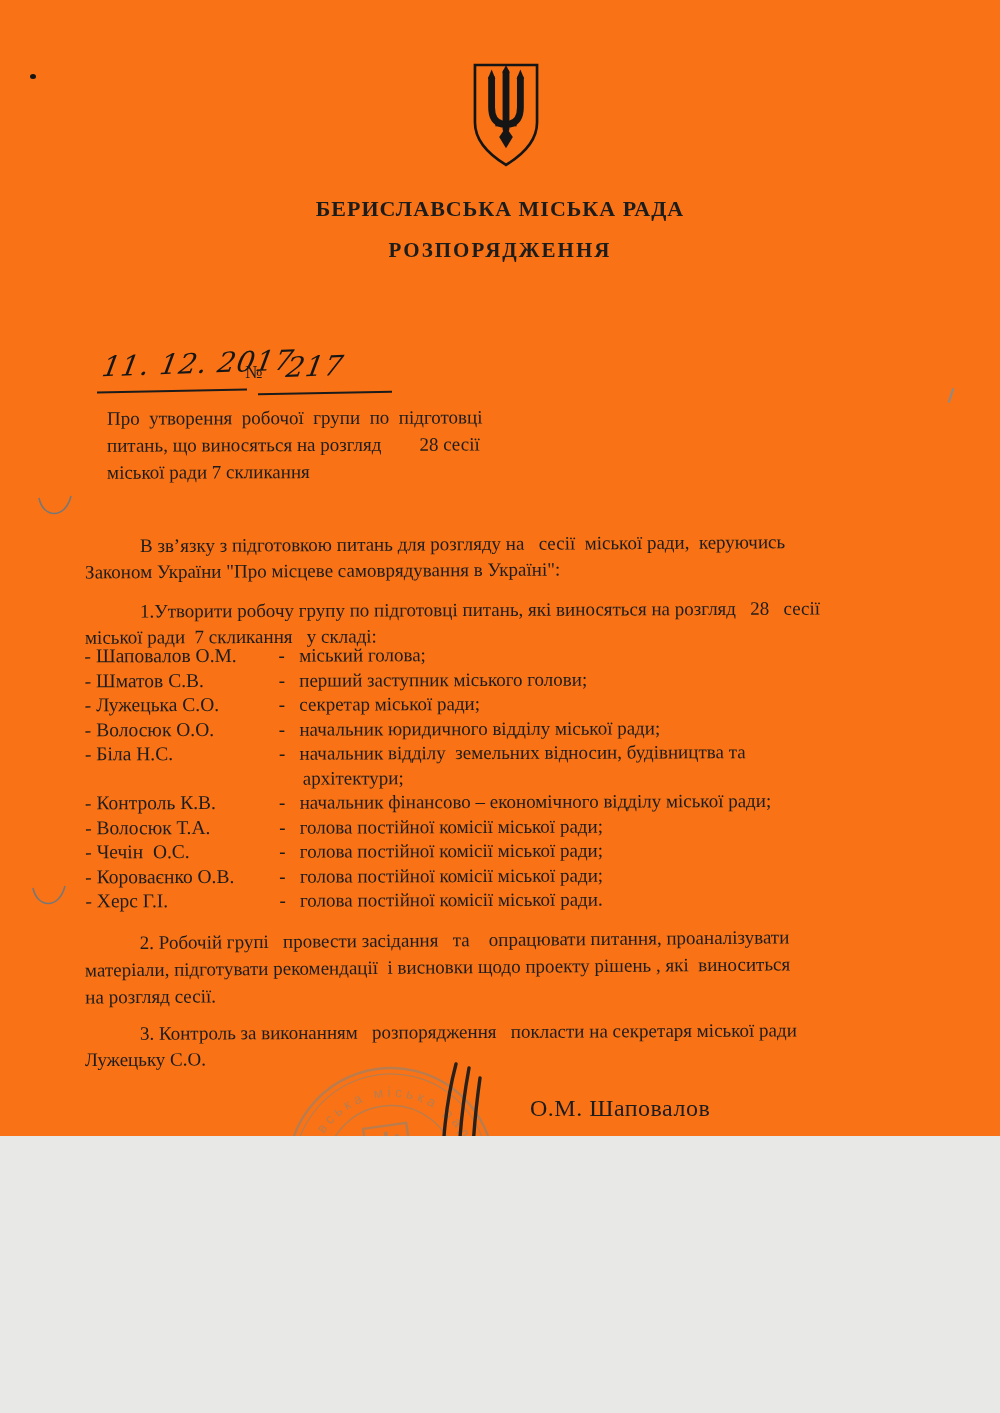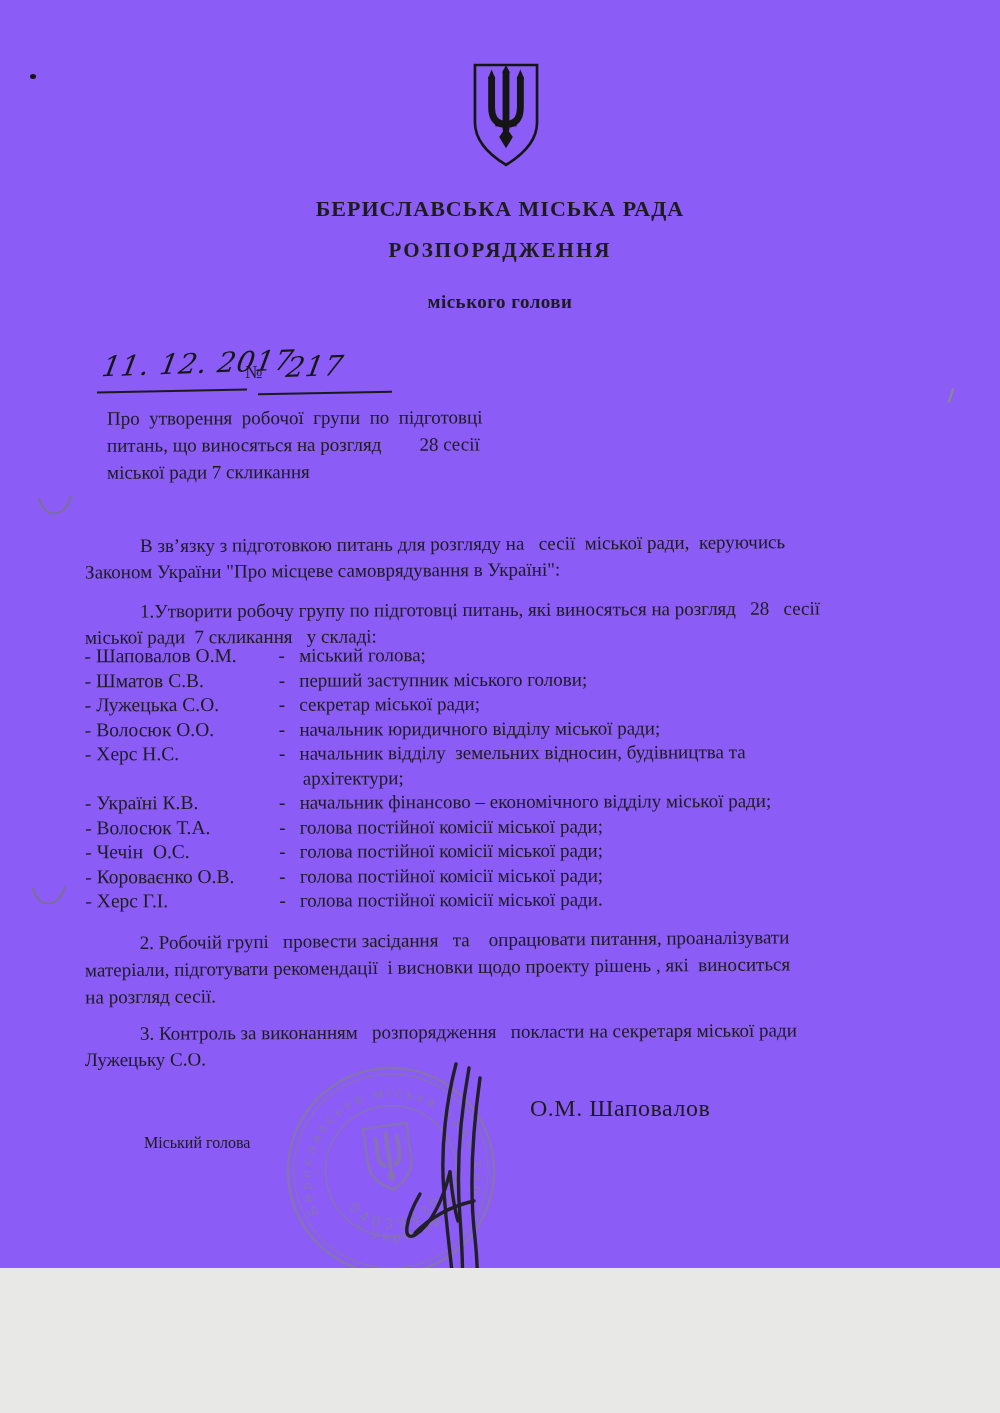--- a/index.html
+++ b/index.html
@@ -2,22 +2,22 @@
 <html lang="uk"><head>
 <meta charset="utf-8">
 <style>
   html,body{margin:0;padding:0;}
   body{
     width:1000px;height:1413px;
     background:#e8e8e6;
     font-family:"Liberation Serif", serif;
   }
   .page{
-    position:relative;width:1000px;height:1268px;
-    background:#8b5cf6;color:#1c1c1c;overflow:hidden;
+    position:relative;width:1000px;height:1136px;
+    background:#f97316;color:#1c1c1c;overflow:hidden;
   }
   .abs{position:absolute;}
   .center-block{left:0;right:0;text-align:center;}
   .org-name{top:196px;font-size:22px;font-weight:bold;letter-spacing:1px;}
   .doc-type{top:238px;font-size:21px;font-weight:bold;letter-spacing:2px;}
   .doc-subtype{top:291px;font-size:19px;font-weight:bold;letter-spacing:0.5px;}
   .hand{
     font-style:italic;color:#161616;
     font-family:"DejaVu Serif", serif;
     transform:skewX(-12deg) rotate(-2deg);
@@ -74,21 +74,20 @@
     </g>
     <path d="M26,22 L31,10 L36,22 Z" fill="#151515"></path>
     <path d="M64,22 L69,10 L74,22 Z" fill="#151515"></path>
     <path d="M45,14 L50,4 L55,14 Z" fill="#151515"></path>
     <path d="M50,86 L59,99 L50,114 L41,99 Z" fill="#151515"></path>
     <path d="M36,82 H64" stroke="#151515" stroke-width="6"></path>
   </svg>
 
   <div class="abs center-block org-name">БЕРИСЛАВСЬКА МІСЬКА РАДА</div>
   <div class="abs center-block doc-type">РОЗПОРЯДЖЕННЯ</div>
-  <div class="abs center-block doc-subtype">міського голови</div>
 
   <div class="abs hand date-hand">11. 12. 2017</div>
   <div class="abs num-sign">№</div>
   <div class="abs hand num-hand">217</div>
   <div class="abs uline uline1"></div>
   <div class="abs uline uline2"></div>
 
   <div class="abs subject">
     <div class="line">Про  утворення  робочої  групи  по  підготовці</div>
     <div class="line">питань, що виносяться на розгляд        28 сесії</div>
@@ -116,26 +115,26 @@
     </div>
     <div class="member-row">
       <div class="member-name">- Лужецька С.О.</div>
       <div class="member-role">-   секретар міської ради;</div>
     </div>
     <div class="member-row">
       <div class="member-name">- Волосюк О.О.</div>
       <div class="member-role">-   начальник юридичного відділу міської ради;</div>
     </div>
     <div class="member-row">
-      <div class="member-name">- Херс Н.С.</div>
+      <div class="member-name">- Біла Н.С.</div>
       <div class="member-role">-   начальник відділу  земельних відносин, будівництва та
      архітектури;</div>
     </div>
     <div class="member-row">
-      <div class="member-name">- Україні К.В.</div>
+      <div class="member-name">- Контроль К.В.</div>
       <div class="member-role">-   начальник фінансово – економічного відділу міської ради;</div>
     </div>
     <div class="member-row">
       <div class="member-name">- Волосюк Т.А.</div>
       <div class="member-role">-   голова постійної комісії міської ради;</div>
     </div>
     <div class="member-row">
       <div class="member-name">- Чечін  О.С.</div>
       <div class="member-role">-   голова постійної комісії міської ради;</div>
     </div>

